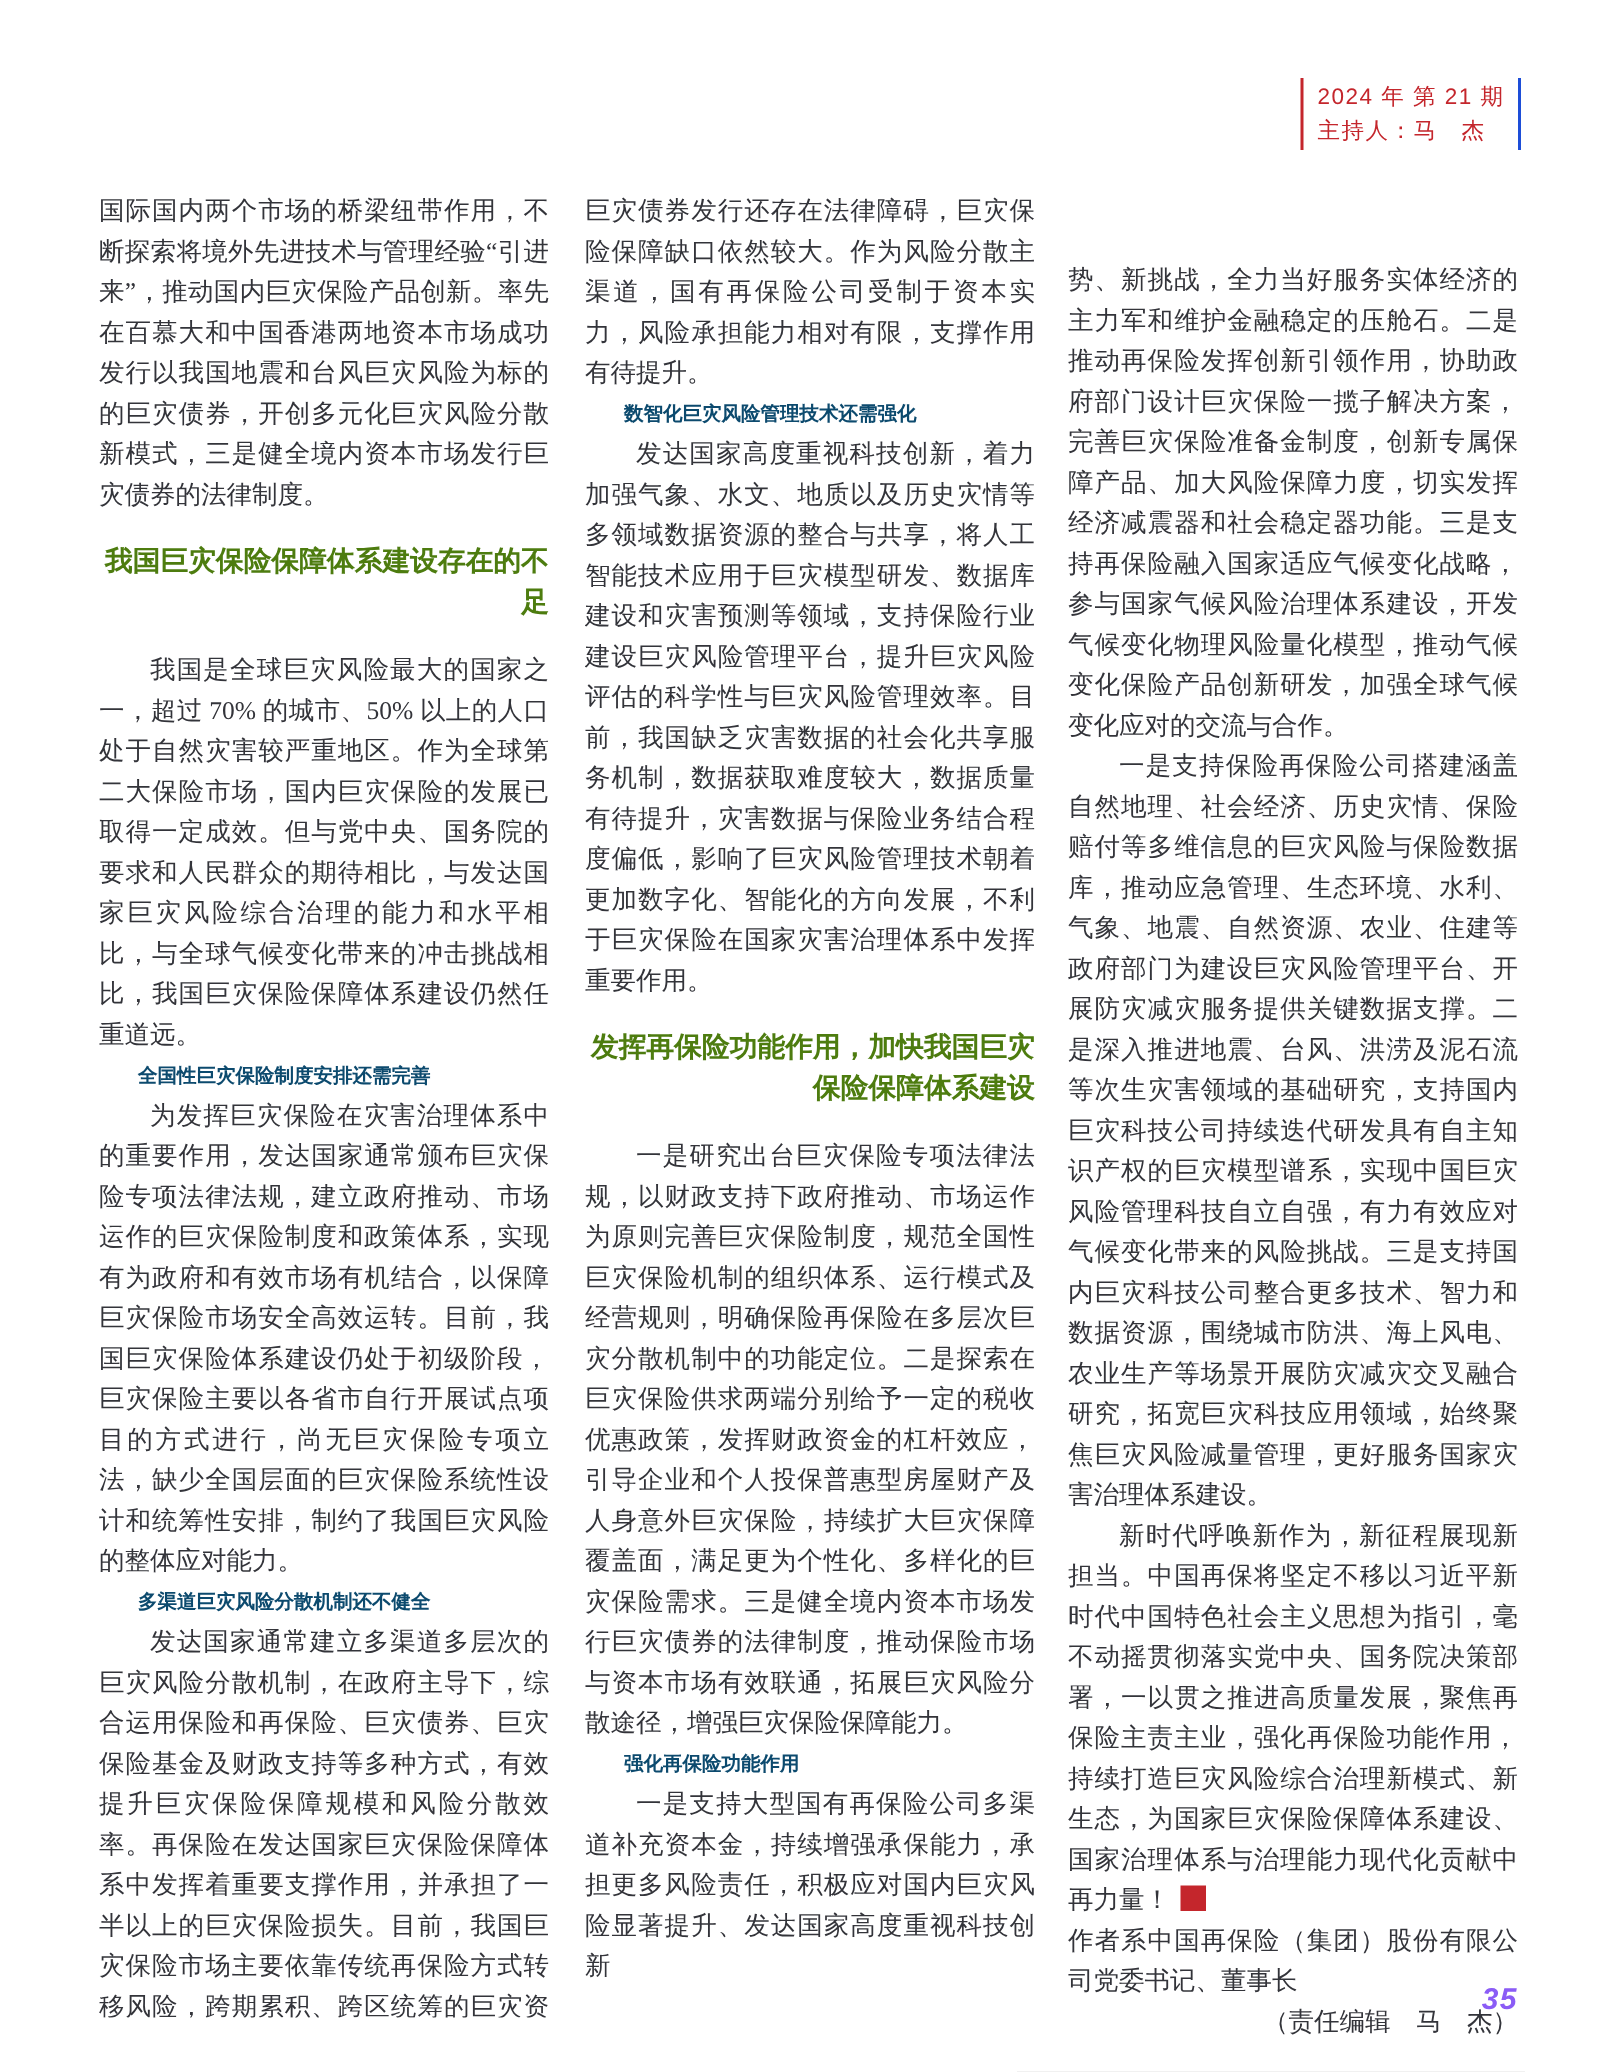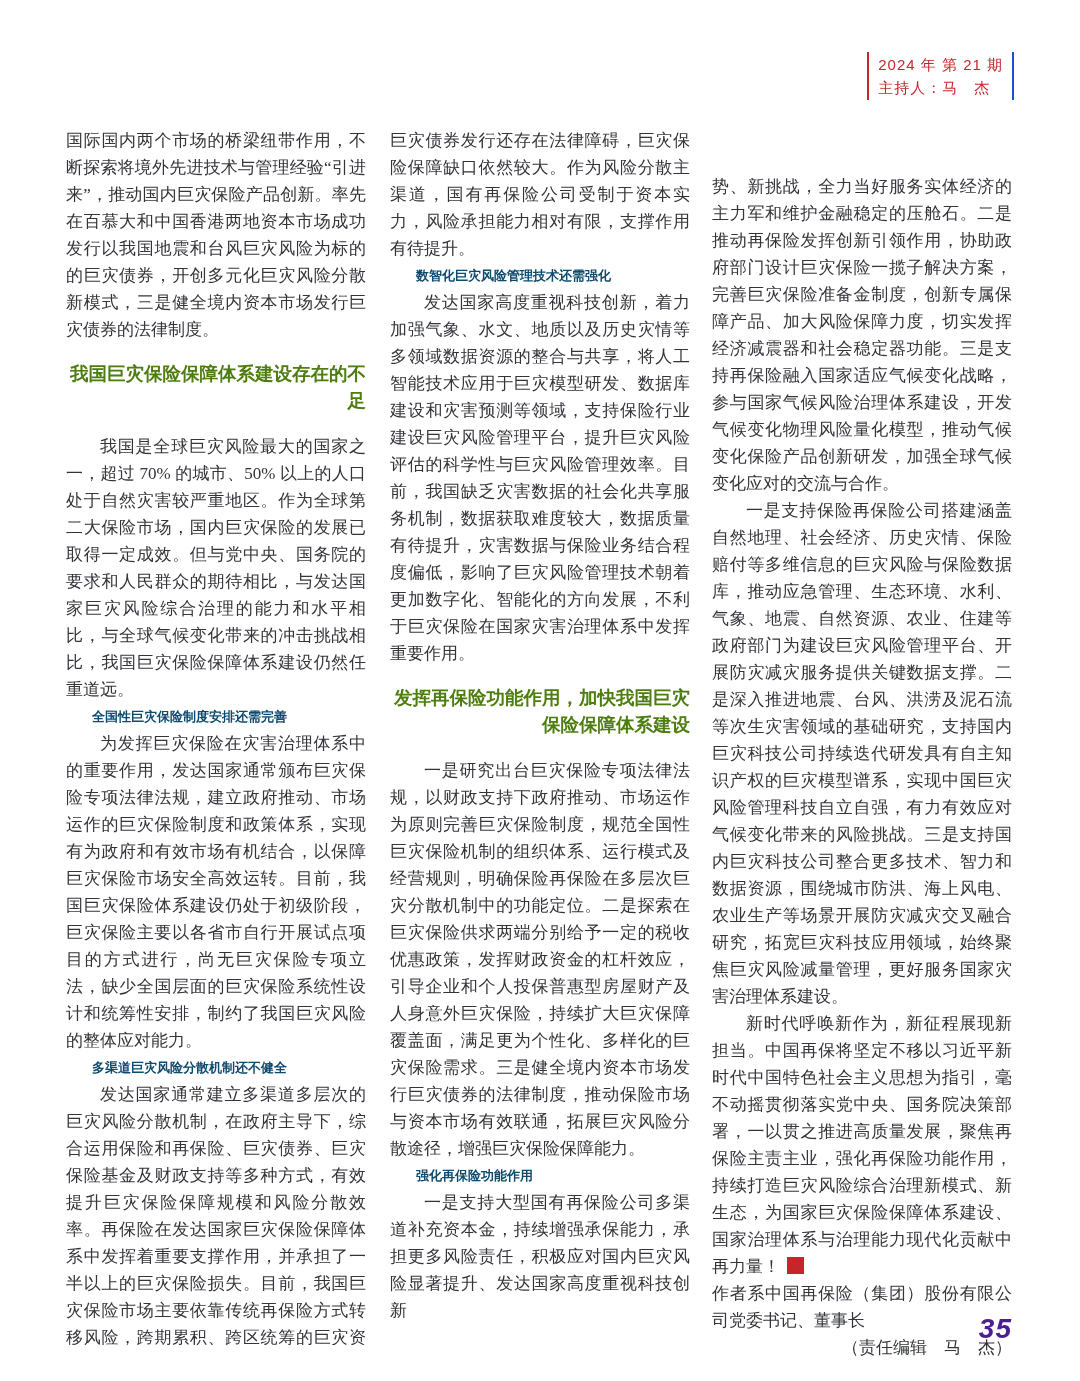--- a/index.html
+++ b/index.html
@@ -70,22 +70,22 @@
     width:17px;height:17px;
     background:#c4262c;
     margin-left:7px;
     vertical-align:-2px;
   }
   
   .page-number{
     position:absolute;right:68px;bottom:36px;
     font-family:"Liberation Sans","DejaVu Sans",sans-serif;
     font-weight:bold;font-style:italic;
-    font-size:28px;
-    color:#4c1d95;
+    font-size:20px;
+    color:#8b5cf6;
     letter-spacing:1px;
   }
 </style>
 </head>
 <body>
 
 <div class="page">
 
   <div class="journal-header">
     <div>2024 年 第 21 期</div>

